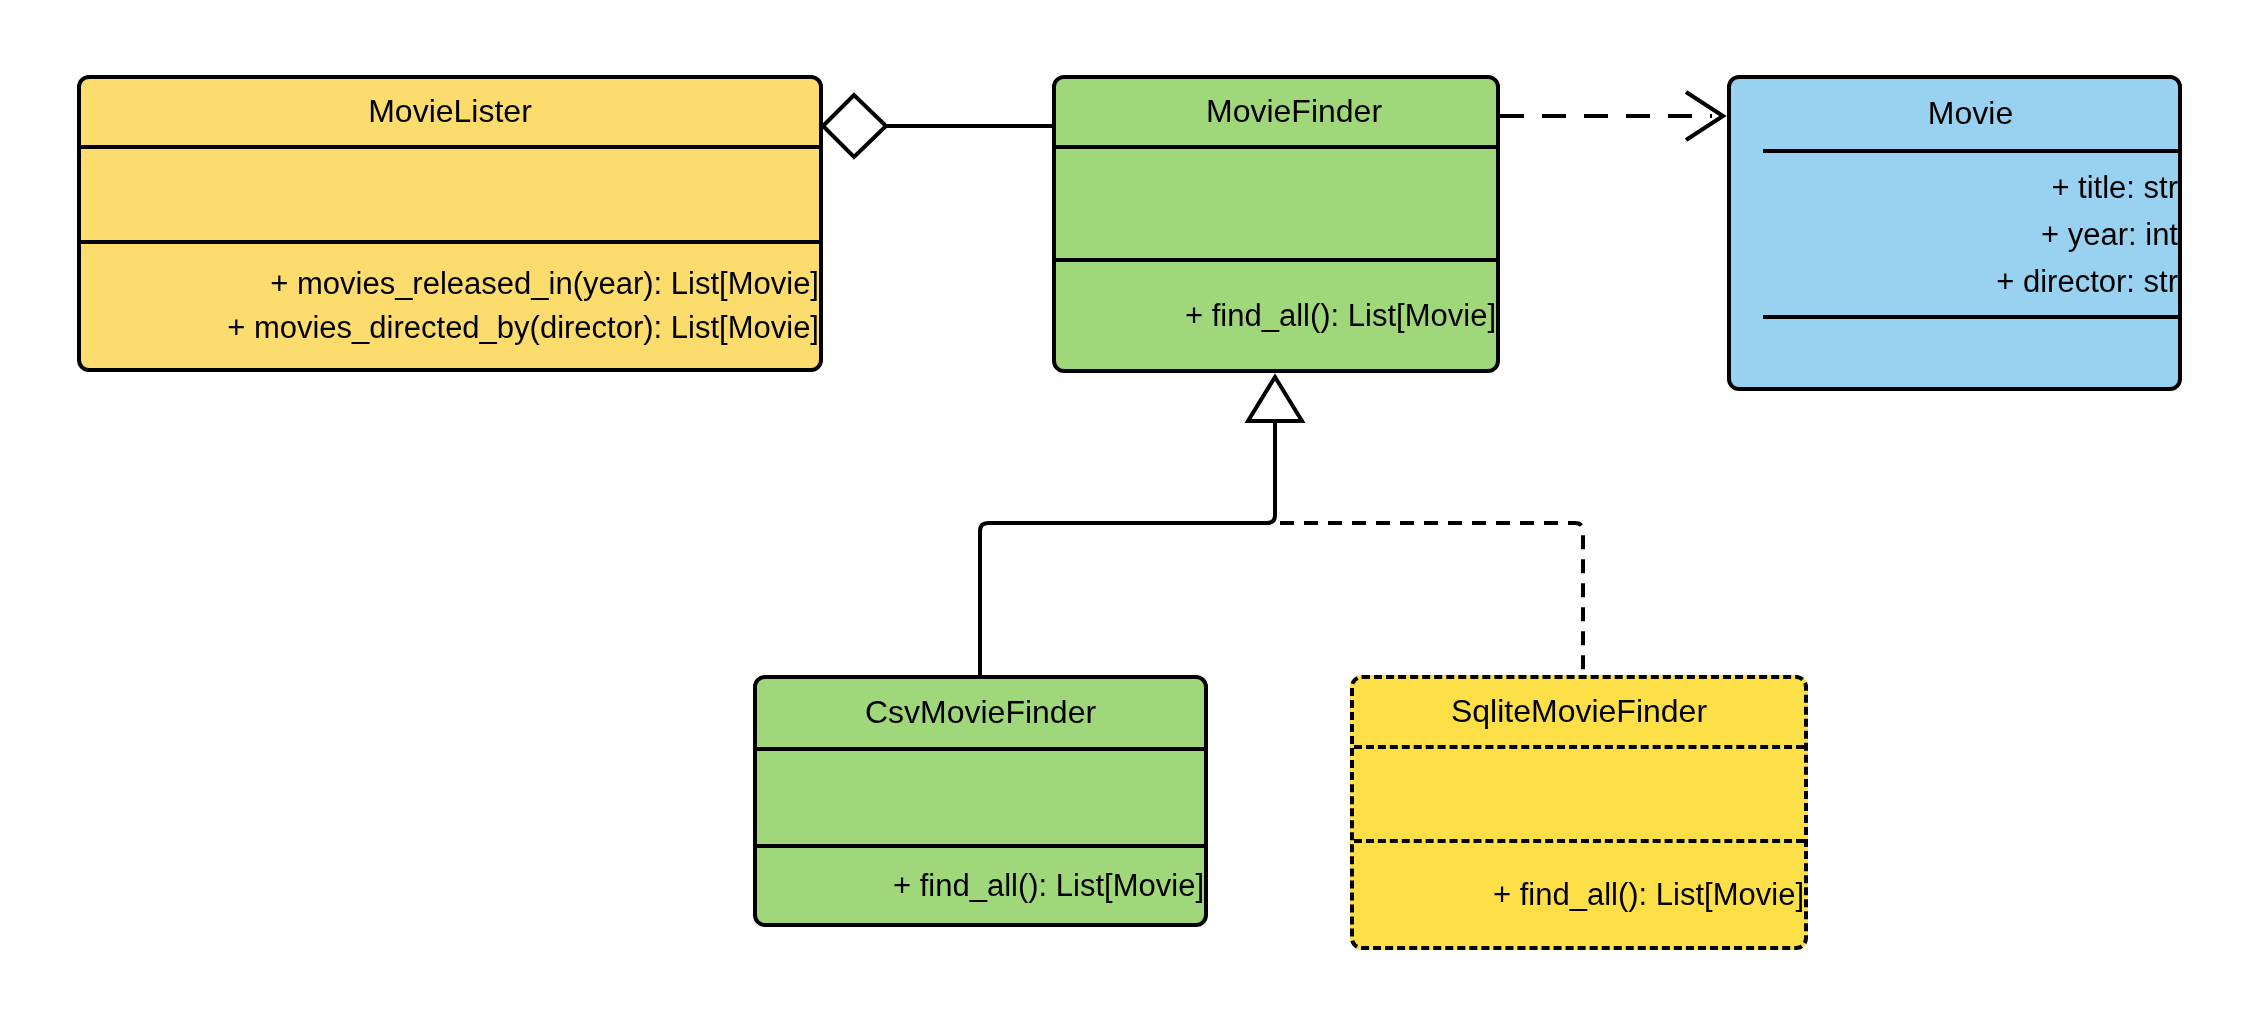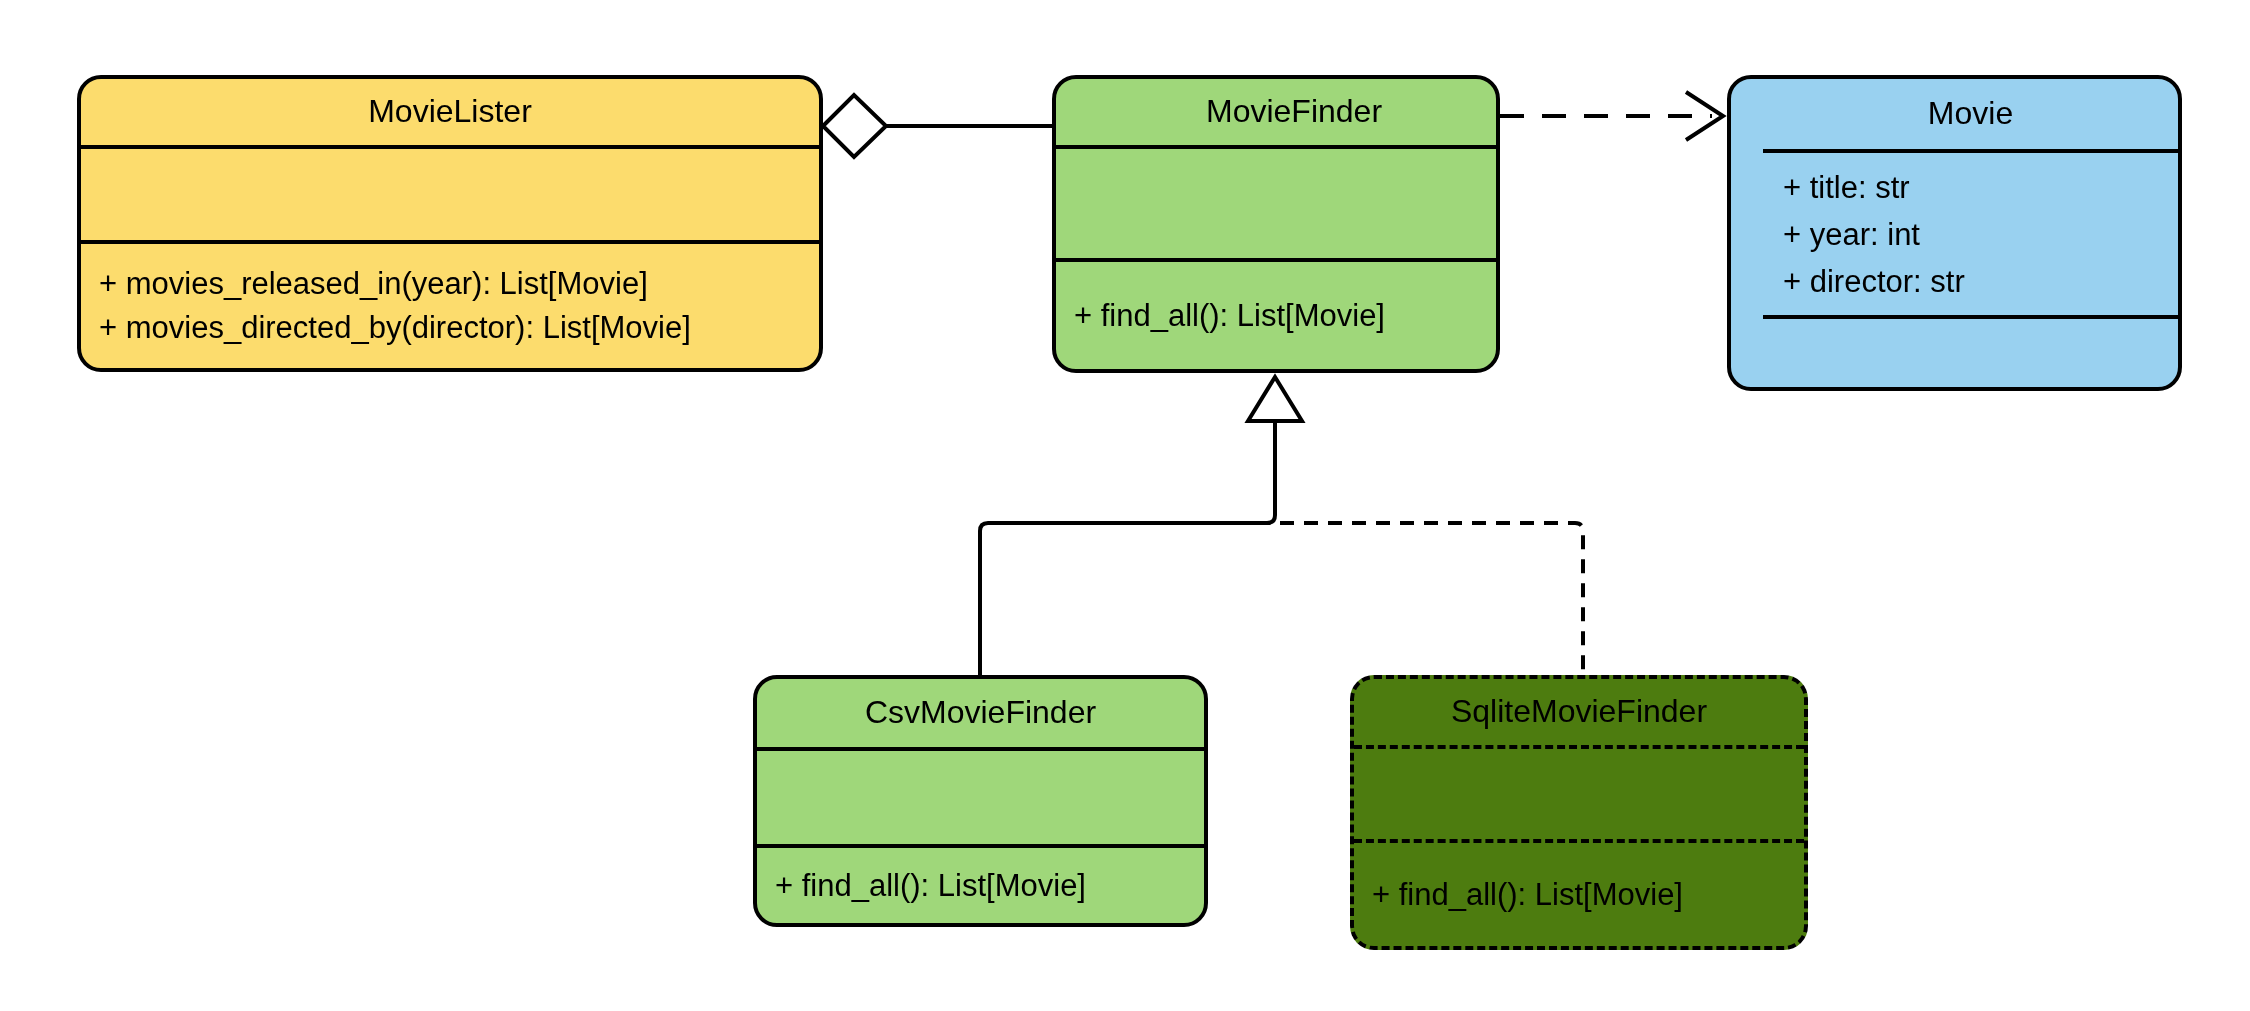--- a/index.html
+++ b/index.html
@@ -11,39 +11,40 @@
     width: 2250px;
     height: 1011px;
     background: #ffffff;
     overflow: hidden;
   }
 
   
   .uml-class {
     position: absolute;
     border: 4px solid #000;
-    border-radius: 24px;
+    border-radius: 12px;
     display: flex;
     flex-direction: column;
   }
   .uml-class.dashed { border-style: dashed; }
 
   .sec { width: 100%; }
   .sec.title {
     display: flex;
     align-items: center;
     justify-content: center;
     font-size: 32px;
     line-height: 1.1;
   }
   .sec.attrs, .sec.methods {
     border-top: 4px solid #000;
     display: flex;
     flex-direction: column;
     justify-content: center;
+    text-align: right;
   }
   .uml-class.dashed .sec.attrs,
   .uml-class.dashed .sec.methods { border-top-style: dashed; }
   .sec.methods { flex: 1; }
 
   .member-line {
     font-size: 31px;
     line-height: 44px;
     padding-left: 18px;
     white-space: nowrap;
@@ -121,21 +122,21 @@
   </div>
 
   <div class="uml-class" id="box-csv" style="background-color: rgb(159, 215, 122);">
     <div class="sec title">CsvMovieFinder</div>
     <div class="sec attrs"></div>
     <div class="sec methods">
       <div class="member-line">+ find_all(): List[Movie]</div>
     </div>
   </div>
 
-  <div class="uml-class dashed" id="box-sqlite" style="background-color: #4d7c0f;">
+  <div class="uml-class dashed" id="box-sqlite" style="background-color: #fde047;">
     <div class="sec title">SqliteMovieFinder</div>
     <div class="sec attrs"></div>
     <div class="sec methods">
       <div class="member-line">+ find_all(): List[Movie]</div>
     </div>
   </div>
 
   <svg id="connector-layer" viewBox="0 0 2250 1011" xmlns="http://www.w3.org/2000/svg">
 
     <line class="conn" x1="884" y1="126" x2="1052" y2="126"></line>

